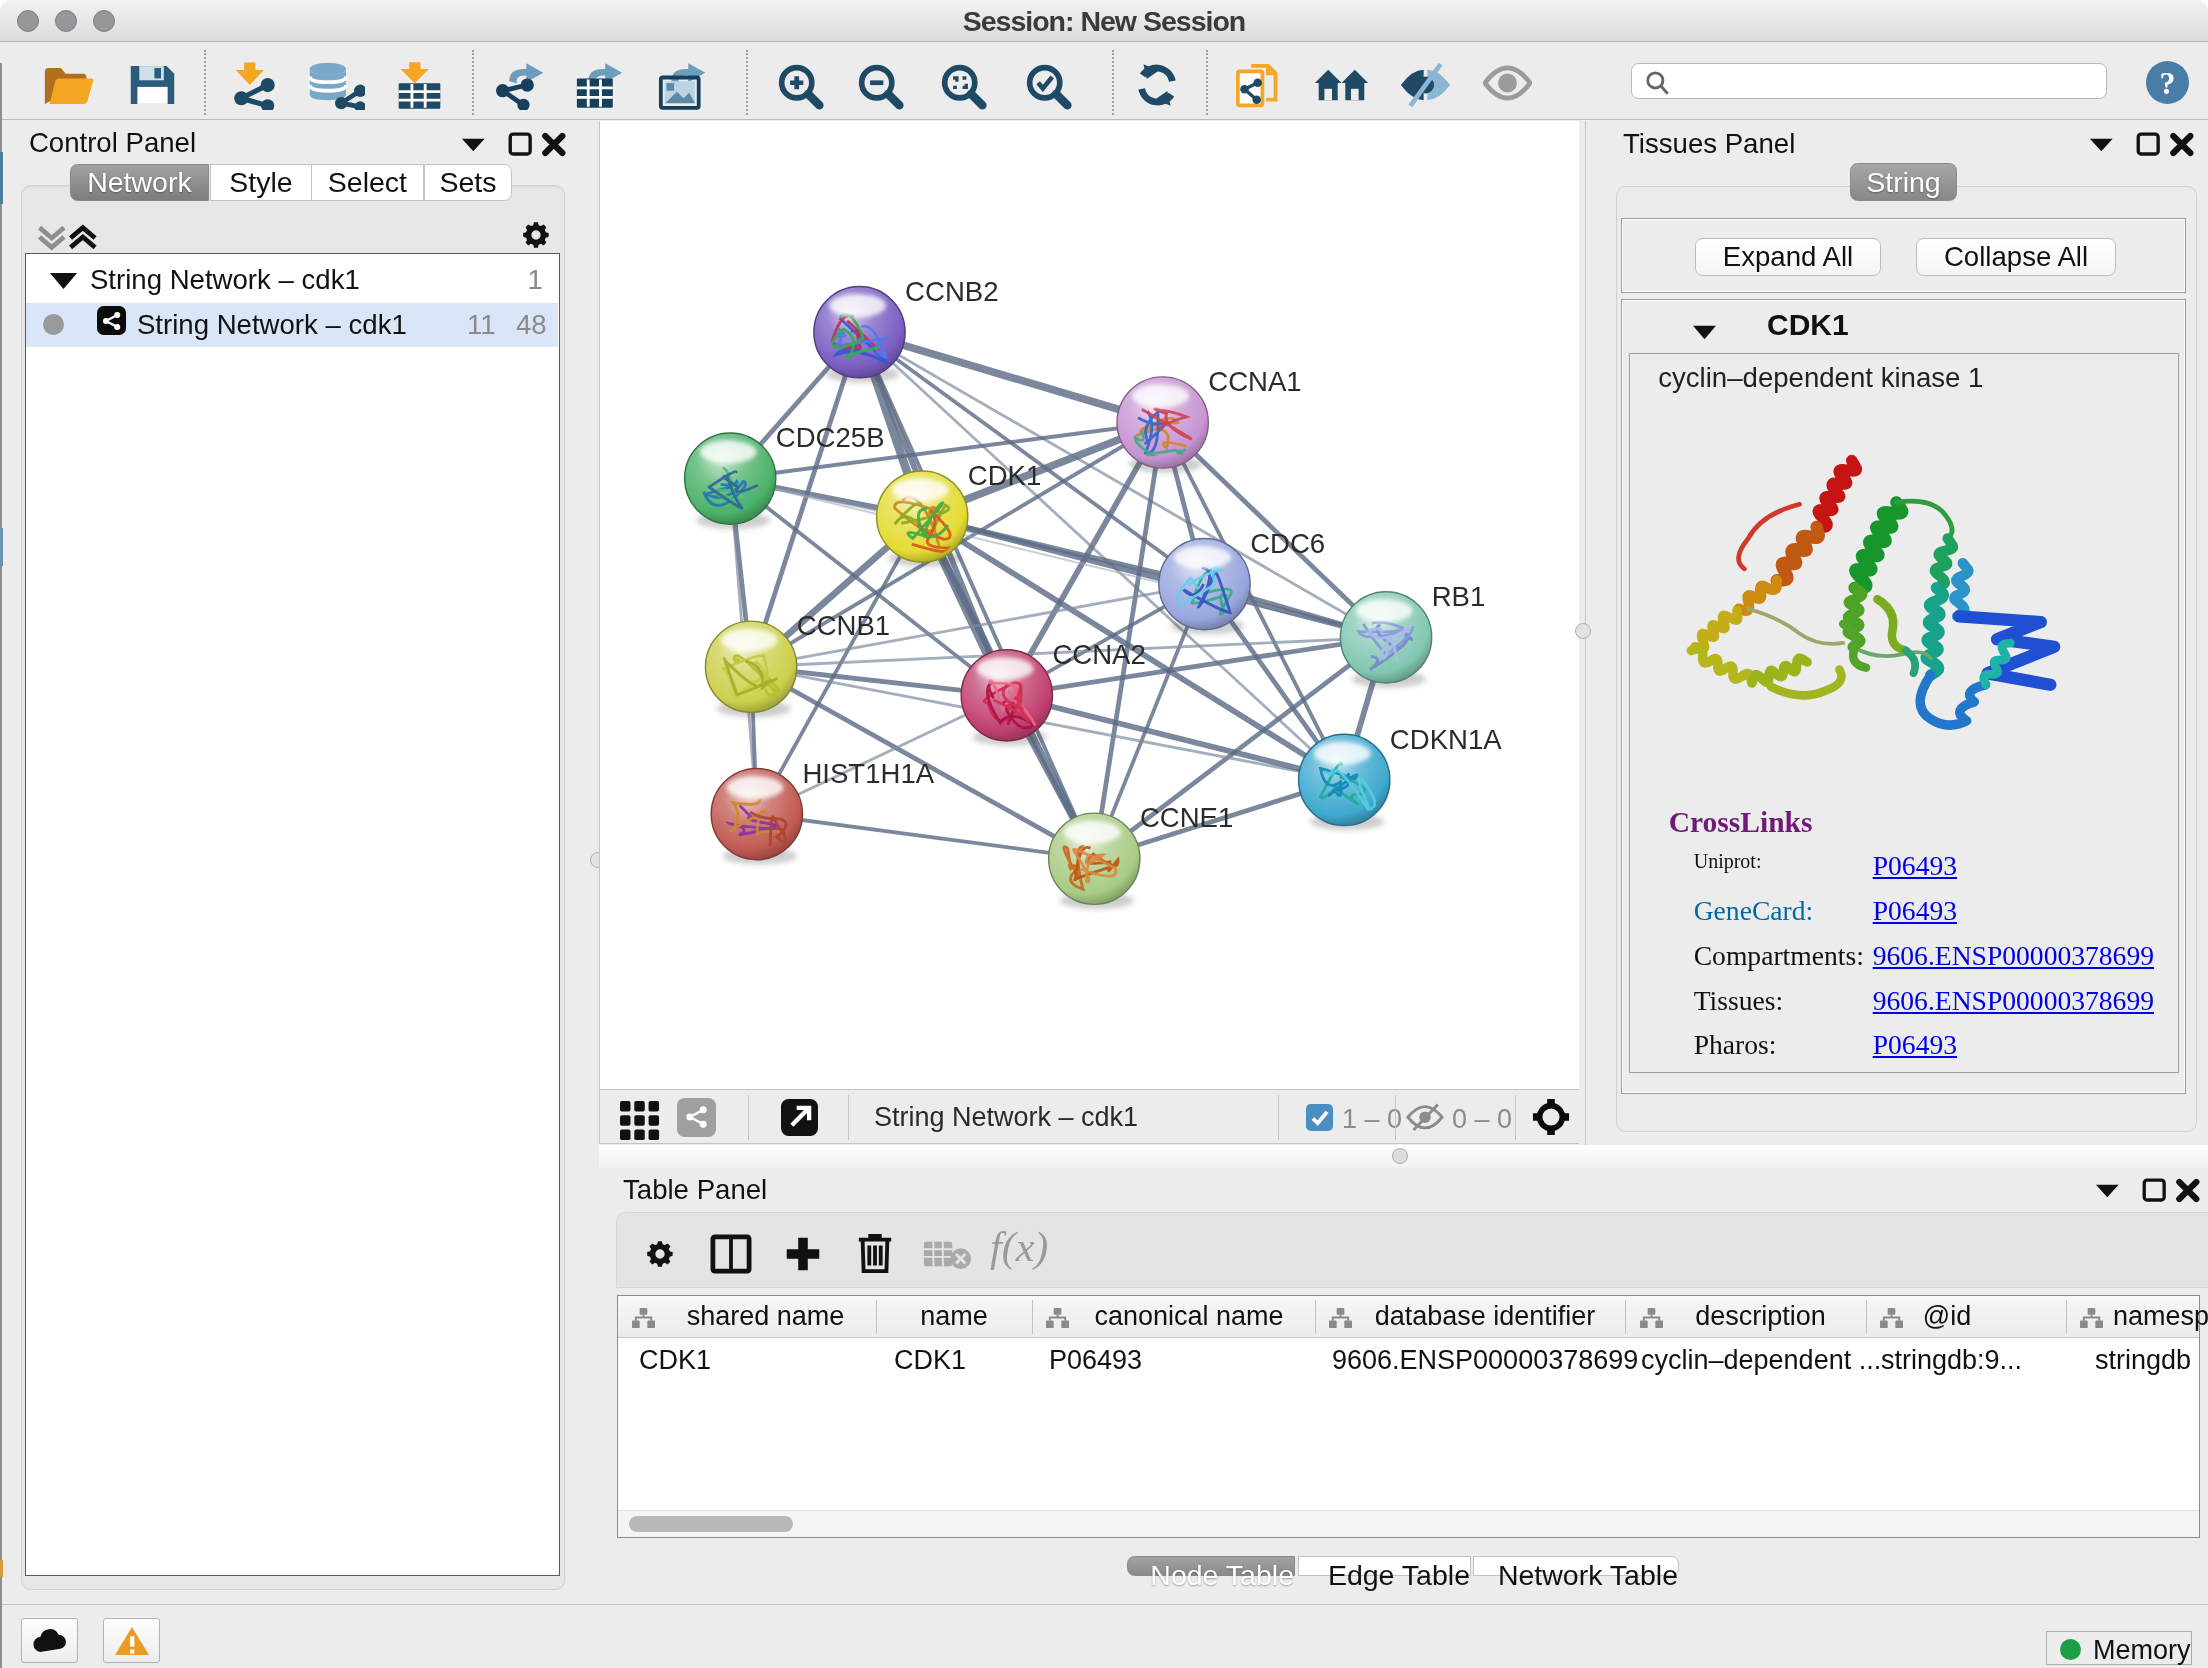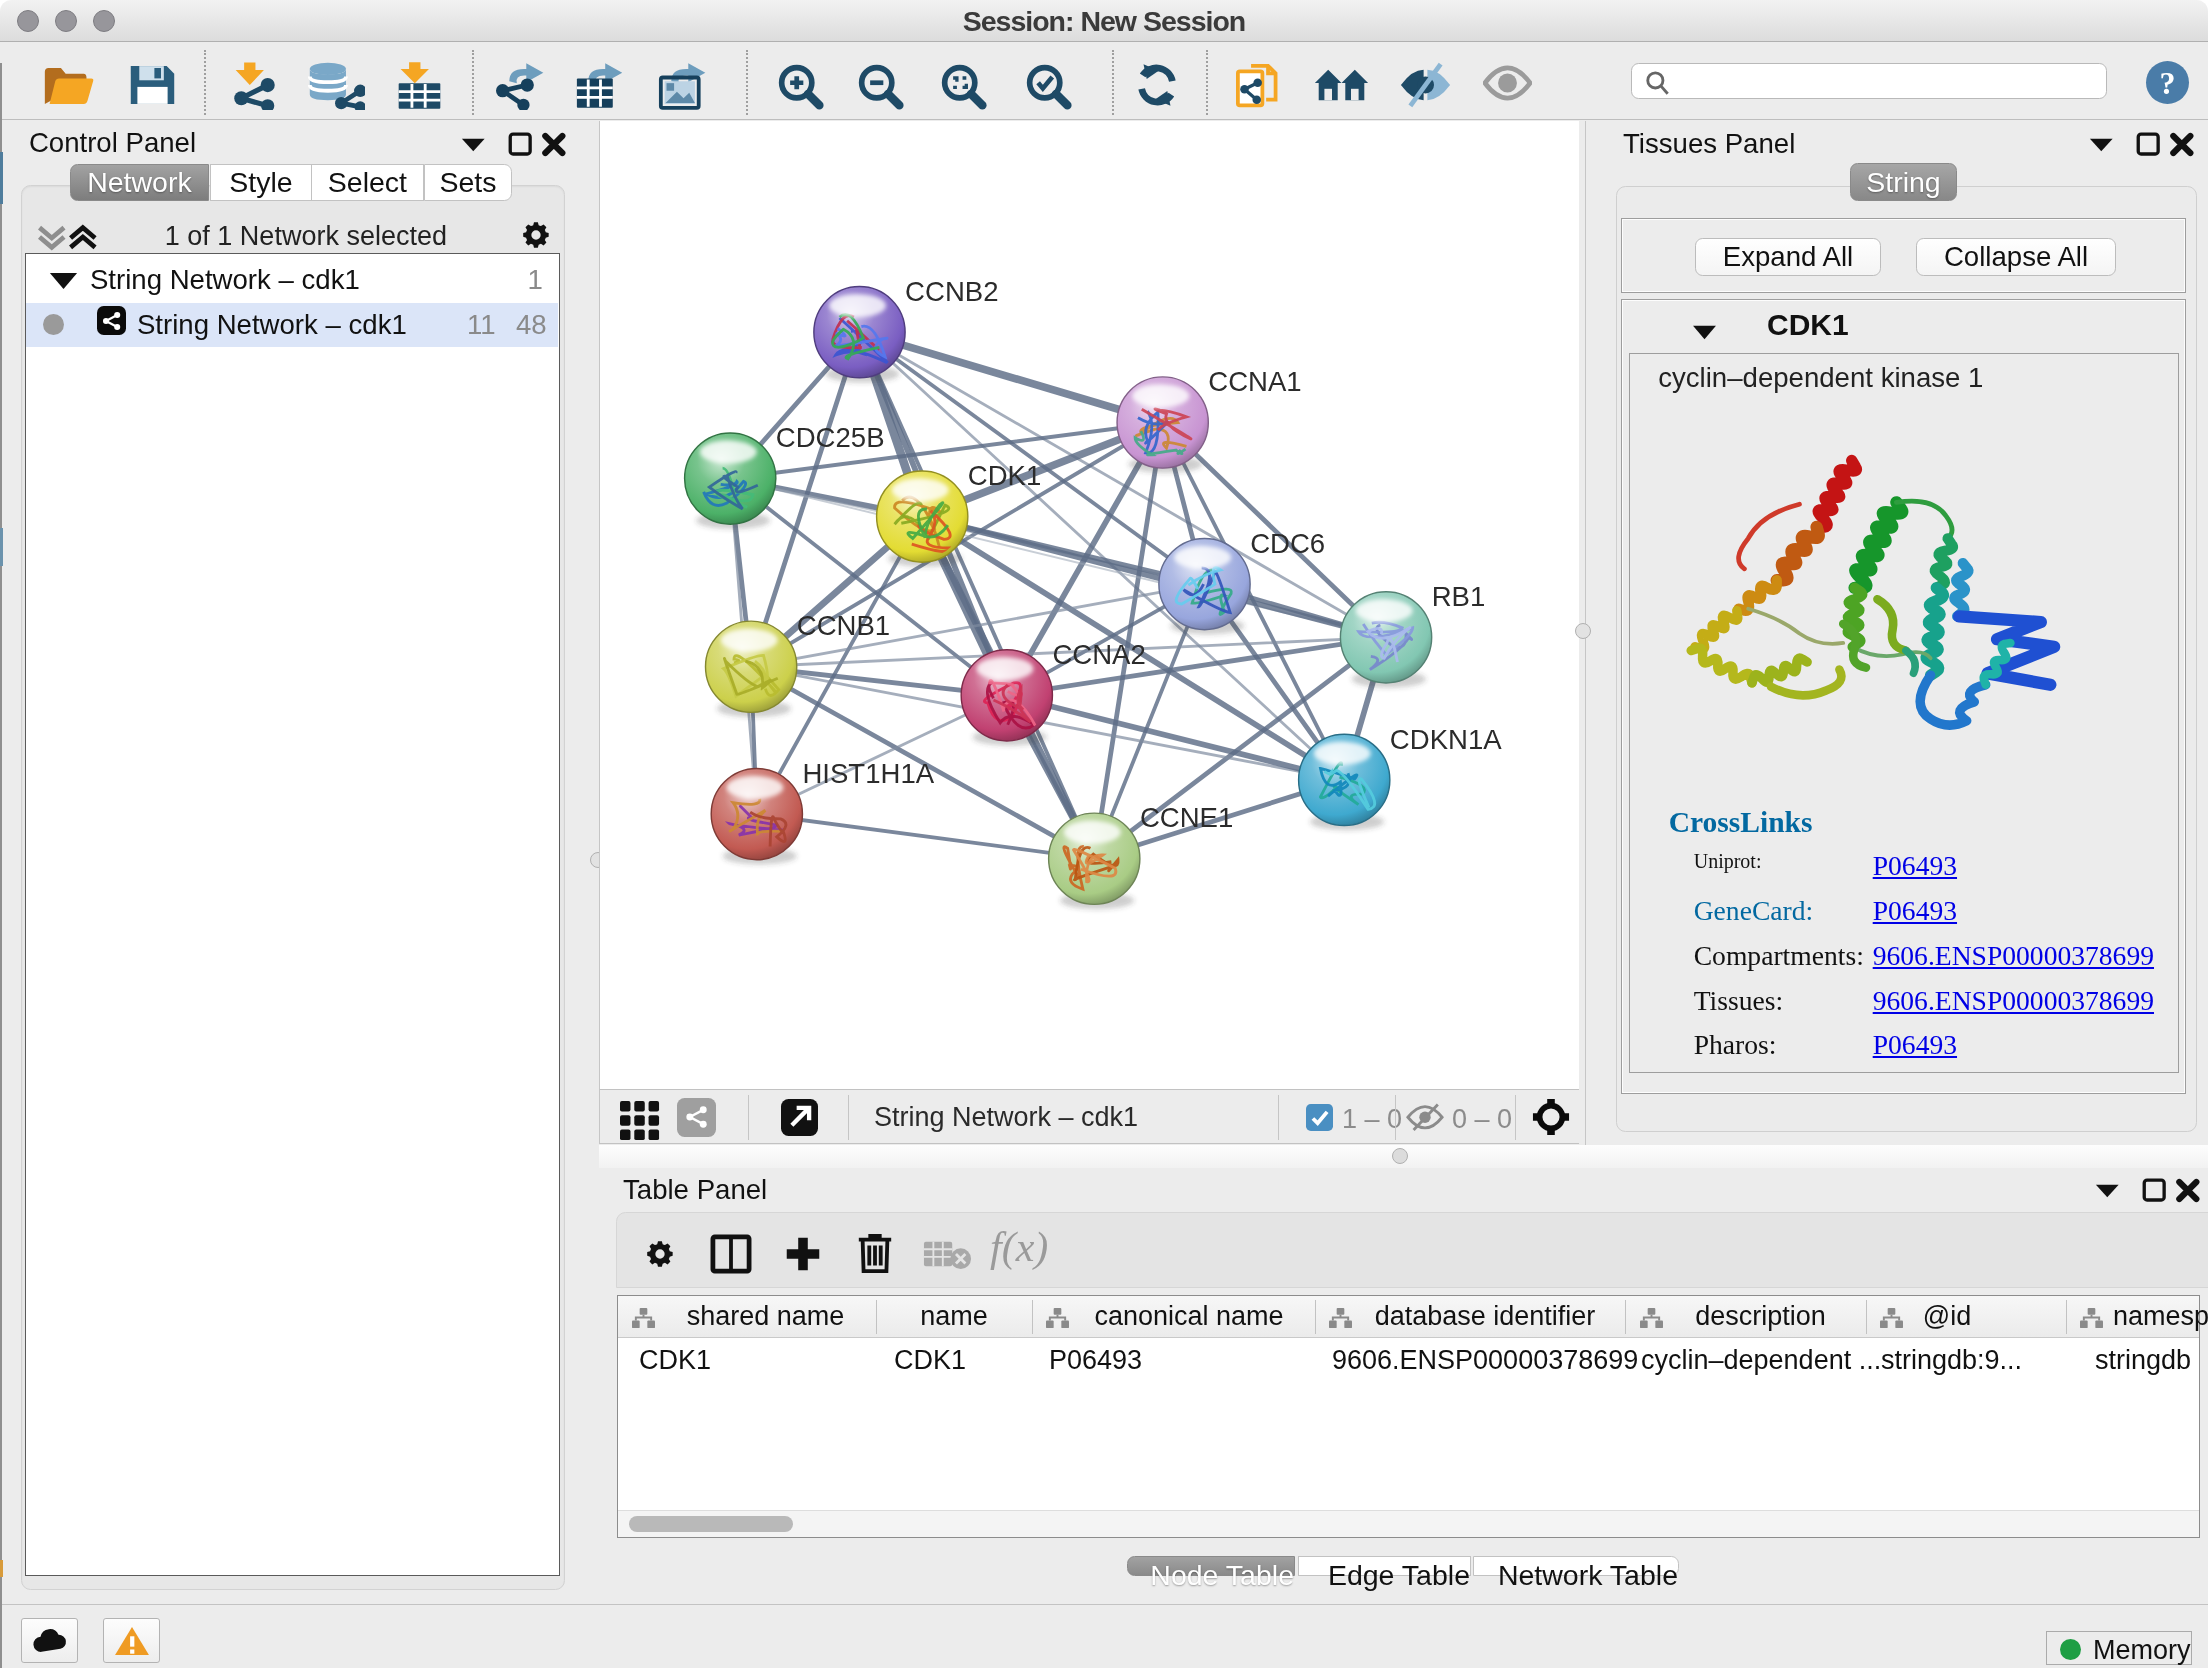--- a/index.html
+++ b/index.html
@@ -213,21 +213,20 @@
 <svg style="position:absolute;left:34px;top:101px" width="88" height="32" viewBox="0 0 92 34">
  <g fill="none" stroke="#8e8e8e" stroke-width="5">
         <path d="M3 6 L16 17 L29 6"></path>
         <path d="M3 16 L16 27 L29 16"></path>
       </g>
  <g fill="none" stroke="#111" stroke-width="5">
         <path d="M36 17 L49 6 L62 17"></path>
         <path d="M36 27 L49 16 L62 27"></path>
       </g>
 </svg>
-<div style="position:absolute;left:31px;top:100px;width:546px;text-align:center;font-size:27px;color:#222">1 of 1 Network selected</div>
 <svg style="position:absolute;left:518px;top:98px" width="32" height="32" viewBox="0 0 24 24">
       <path fill="#111" d="M12 8.5A3.5 3.5 0 1 0 12 15.5 3.5 3.5 0 1 0 12 8.5ZM21.5 13.4l-2.2.6a7.6 7.6 0 0 1-.7 1.7l1.2 2-2.1 2.1-2-1.2a7.6 7.6 0 0 1-1.7.7l-.6 2.2h-2.9l-.6-2.2a7.6 7.6 0 0 1-1.7-.7l-2 1.2-2.1-2.1 1.2-2a7.6 7.6 0 0 1-.7-1.7l-2.2-.6v-2.9l2.2-.6a7.6 7.6 0 0 1 .7-1.7l-1.2-2 2.1-2.1 2 1.2a7.6 7.6 0 0 1 1.7-.7l.6-2.2h2.9l.6 2.2a7.6 7.6 0 0 1 1.7.7l2-1.2 2.1 2.1-1.2 2a7.6 7.6 0 0 1 .7 1.7l2.2.6Z"></path>
     </svg>
 <div id="cp-list">
   <div style="position:absolute;left:0;top:0;width:532px;height:49px;background:#fff">
     <svg style="position:absolute;left:22px;top:15px" width="31" height="23" viewBox="0 0 33 24">
           <path d="M2 4 L31 4 L16.5 21 Z" fill="#111"></path>
         </svg>
     <div style="position:absolute;left:64px;top:9.5px;font-size:27.6px;color:#111">String Network – cdk1</div>
     <div style="position:absolute;right:15px;top:9.5px;font-size:27.6px;color:#8a8a8a">1</div>
@@ -609,21 +608,21 @@
           <path d="M322 122 Q322 122 326 127 Q331 132 320 136 Q310 140 320 145 Q329 151 318 155 Q308 158 318 164 Q327 170 321 174 L316 178" fill="none" stroke="#2b93c9" stroke-width="11" stroke-linecap="round" stroke-linejoin="round"></path>
           <path d="M318 178 L404 184 L358 202 L418 210 L348 238 L414 250" fill="none" stroke="#1f50d2" stroke-width="13" stroke-linecap="round" stroke-linejoin="round"></path>
           <path d="M288 240 Q266 272 288 286 Q306 298 326 288 Q308 276 334 268 Q320 256 346 250" fill="none" stroke="#2277cc" stroke-width="10" stroke-linecap="round" stroke-linejoin="round"></path>
           <path d="M346 250 Q346 250 344 244 Q343 238 352 239 Q362 240 357 232 Q351 223 361 224 Q371 225 366 217 Q360 209 366 207 L372 206" fill="none" stroke="#1fb3a8" stroke-width="9" stroke-linecap="round" stroke-linejoin="round"></path>
           <path d="M96 170 Q130 180 150 196 Q170 210 196 206" fill="none" stroke="#9aa86a" stroke-width="4" stroke-linecap="round" stroke-linejoin="round"></path>
           <path d="M206 210 Q230 224 258 218 Q280 212 288 222" fill="none" stroke="#6aa86a" stroke-width="4" stroke-linecap="round" stroke-linejoin="round"></path>
           <path d="M232 160 Q252 172 248 192 Q244 210 262 214" fill="none" stroke="#7cab1e" stroke-width="9" stroke-linecap="round"></path>
           <path d="M196 186 Q214 196 208 212 Q202 228 220 232" fill="none" stroke="#52a42a" stroke-width="9" stroke-linecap="round"></path>
           <path d="M262 214 Q276 224 270 238" fill="none" stroke="#2aa07a" stroke-width="8" stroke-linecap="round"></path>
         </svg>
-    <div style="position:absolute;left:39px;top:452px;font-family:'Liberation Serif',serif;font-size:29.5px;font-weight:700;color:#0369a1">CrossLinks</div>
+    <div style="position:absolute;left:39px;top:452px;font-family:'Liberation Serif',serif;font-size:29.5px;font-weight:700;color:#701a75">CrossLinks</div>
     <div style="position:absolute;left:64px;top:496px;font-family:'Liberation Serif',serif;font-size:20px;color:#111">Uniprot:</div>
     <div style="position:absolute;left:243px;top:496px;font-family:'Liberation Serif',serif;font-size:27.6px"><a class="lnk">P06493</a></div>
     <div style="position:absolute;left:64px;top:541px;font-family:'Liberation Serif',serif;font-size:27.6px;color:#0369a1">GeneCard:</div>
     <div style="position:absolute;left:243px;top:541px;font-family:'Liberation Serif',serif;font-size:27.6px"><a class="lnk">P06493</a></div>
     <div style="position:absolute;left:64px;top:586px;font-family:'Liberation Serif',serif;font-size:27.6px;color:#111">Compartments:</div>
     <div style="position:absolute;left:243px;top:586px;font-family:'Liberation Serif',serif;font-size:27.6px"><a class="lnk">9606.ENSP00000378699</a></div>
     <div style="position:absolute;left:64px;top:631px;font-family:'Liberation Serif',serif;font-size:27.6px;color:#111">Tissues:</div>
     <div style="position:absolute;left:243px;top:631px;font-family:'Liberation Serif',serif;font-size:27.6px"><a class="lnk">9606.ENSP00000378699</a></div>
     <div style="position:absolute;left:64px;top:675px;font-family:'Liberation Serif',serif;font-size:27.6px;color:#111">Pharos:</div>
     <div style="position:absolute;left:243px;top:675px;font-family:'Liberation Serif',serif;font-size:27.6px"><a class="lnk">P06493</a></div>

